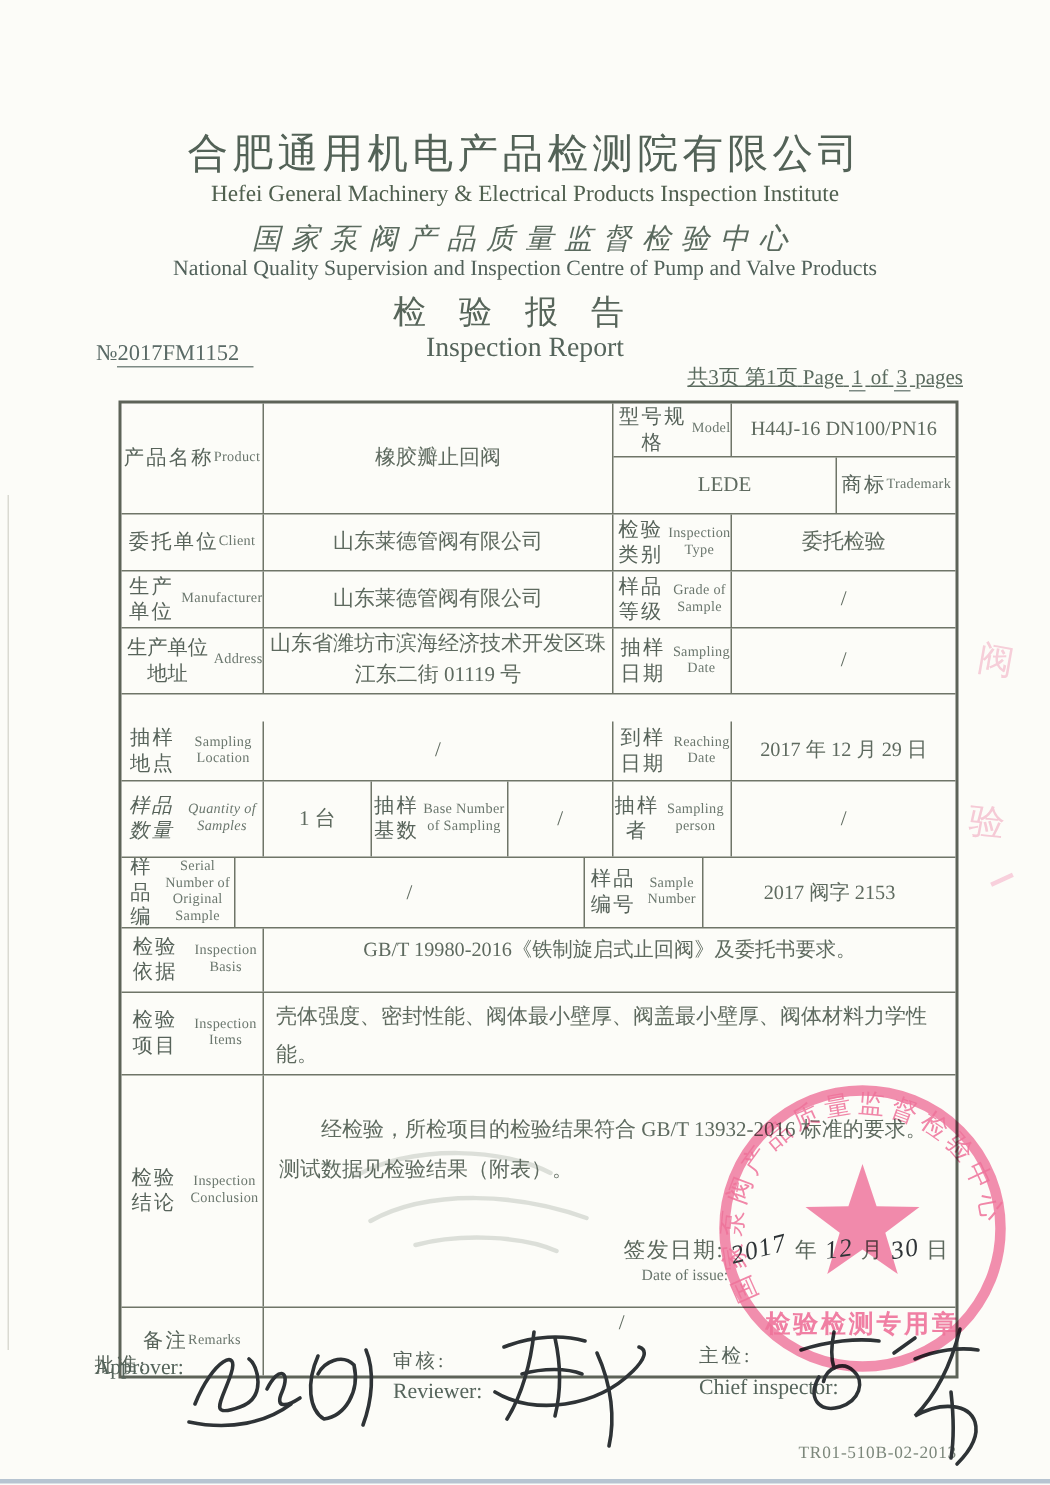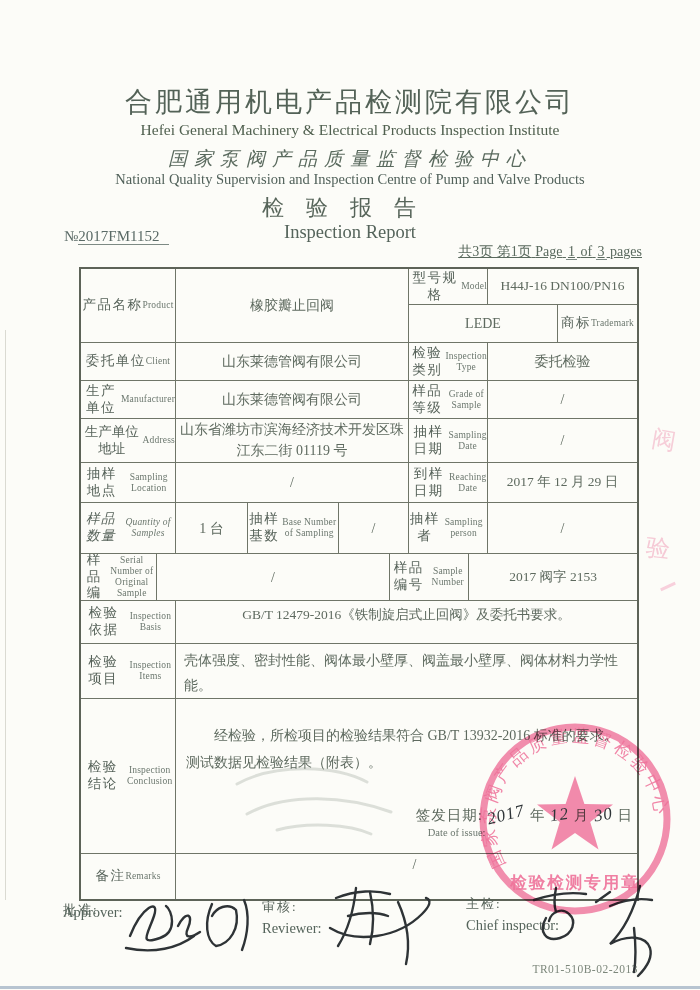--- a/index.html
+++ b/index.html
@@ -142,21 +142,21 @@
         <div class="en">Address</div>
       </div>
       <div class="c val" style="width:233px;line-height:1.45;padding:2px 4px;">山东省潍坊市滨海经济技术开发区珠江东二街 01119 号</div>
       <div class="c lbl" style="width:79px;">
         <div class="cn">抽样日期</div>
         <div class="en">Sampling Date</div>
       </div>
       <div class="c val" style="flex:1;">/</div>
     </div>
 
-    <div class="row" style="height:40px;">
+    <div class="row" style="height:40px;margin-top:18px;">
       <div class="c lbl" style="width:95px;">
         <div class="cn">抽样地点</div>
         <div class="en">Sampling Location</div>
       </div>
       <div class="c val" style="width:233px;">/</div>
       <div class="c lbl" style="width:79px;">
         <div class="cn">到样日期</div>
         <div class="en">Reaching Date</div>
       </div>
       <div class="c val sm" style="flex:1;">2017 年 12 月 29 日</div>
@@ -191,21 +191,21 @@
         <div class="en">Sample Number</div>
       </div>
       <div class="c val sm" style="flex:1;">2017 阀字 2153</div>
     </div>
 
     <div class="row" style="height:43px;">
       <div class="c lbl" style="width:95px;">
         <div class="cn">检验依据</div>
         <div class="en">Inspection Basis</div>
       </div>
-      <div class="c val left sm" style="flex:1;">GB/T 12479-2016《铁制旋启式止回阀》及委托书要求。</div>
+      <div class="c val left sm" style="flex:1;">GB/T 19980-2016《铁制旋启式止回阀》及委托书要求。</div>
     </div>
 
     <div class="row" style="height:55px;">
       <div class="c lbl" style="width:95px;">
         <div class="cn">检验项目</div>
         <div class="en">Inspection Items</div>
       </div>
       <div class="c val left" style="flex:1;line-height:1.8;">壳体强度、密封性能、阀体最小壁厚、阀盖最小壁厚、阀体材料力学性能。</div>
     </div>
 

